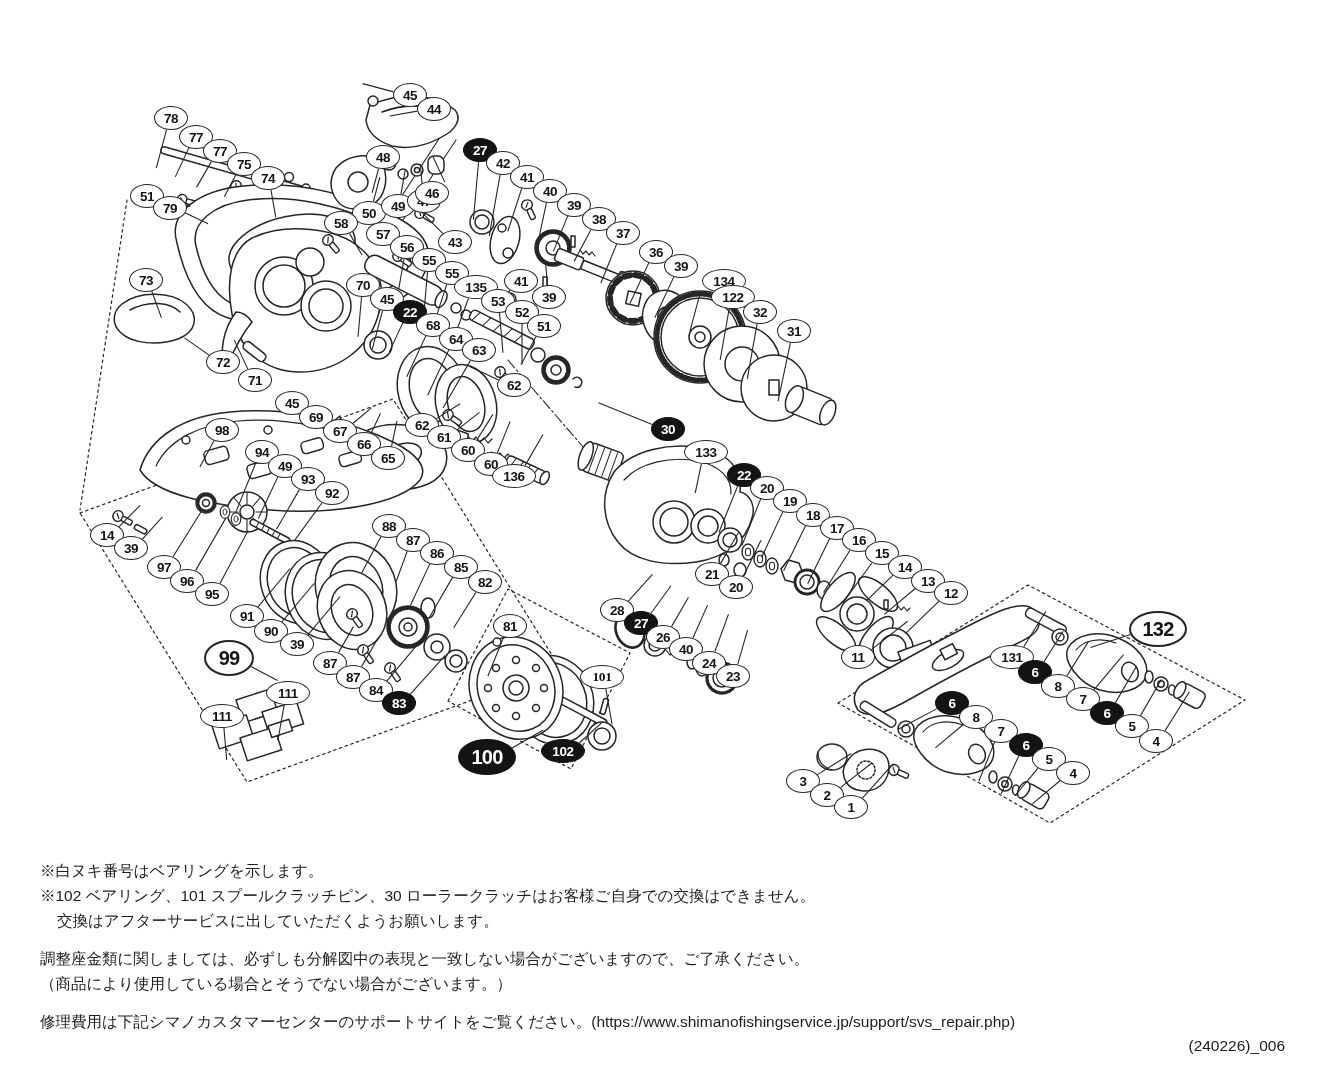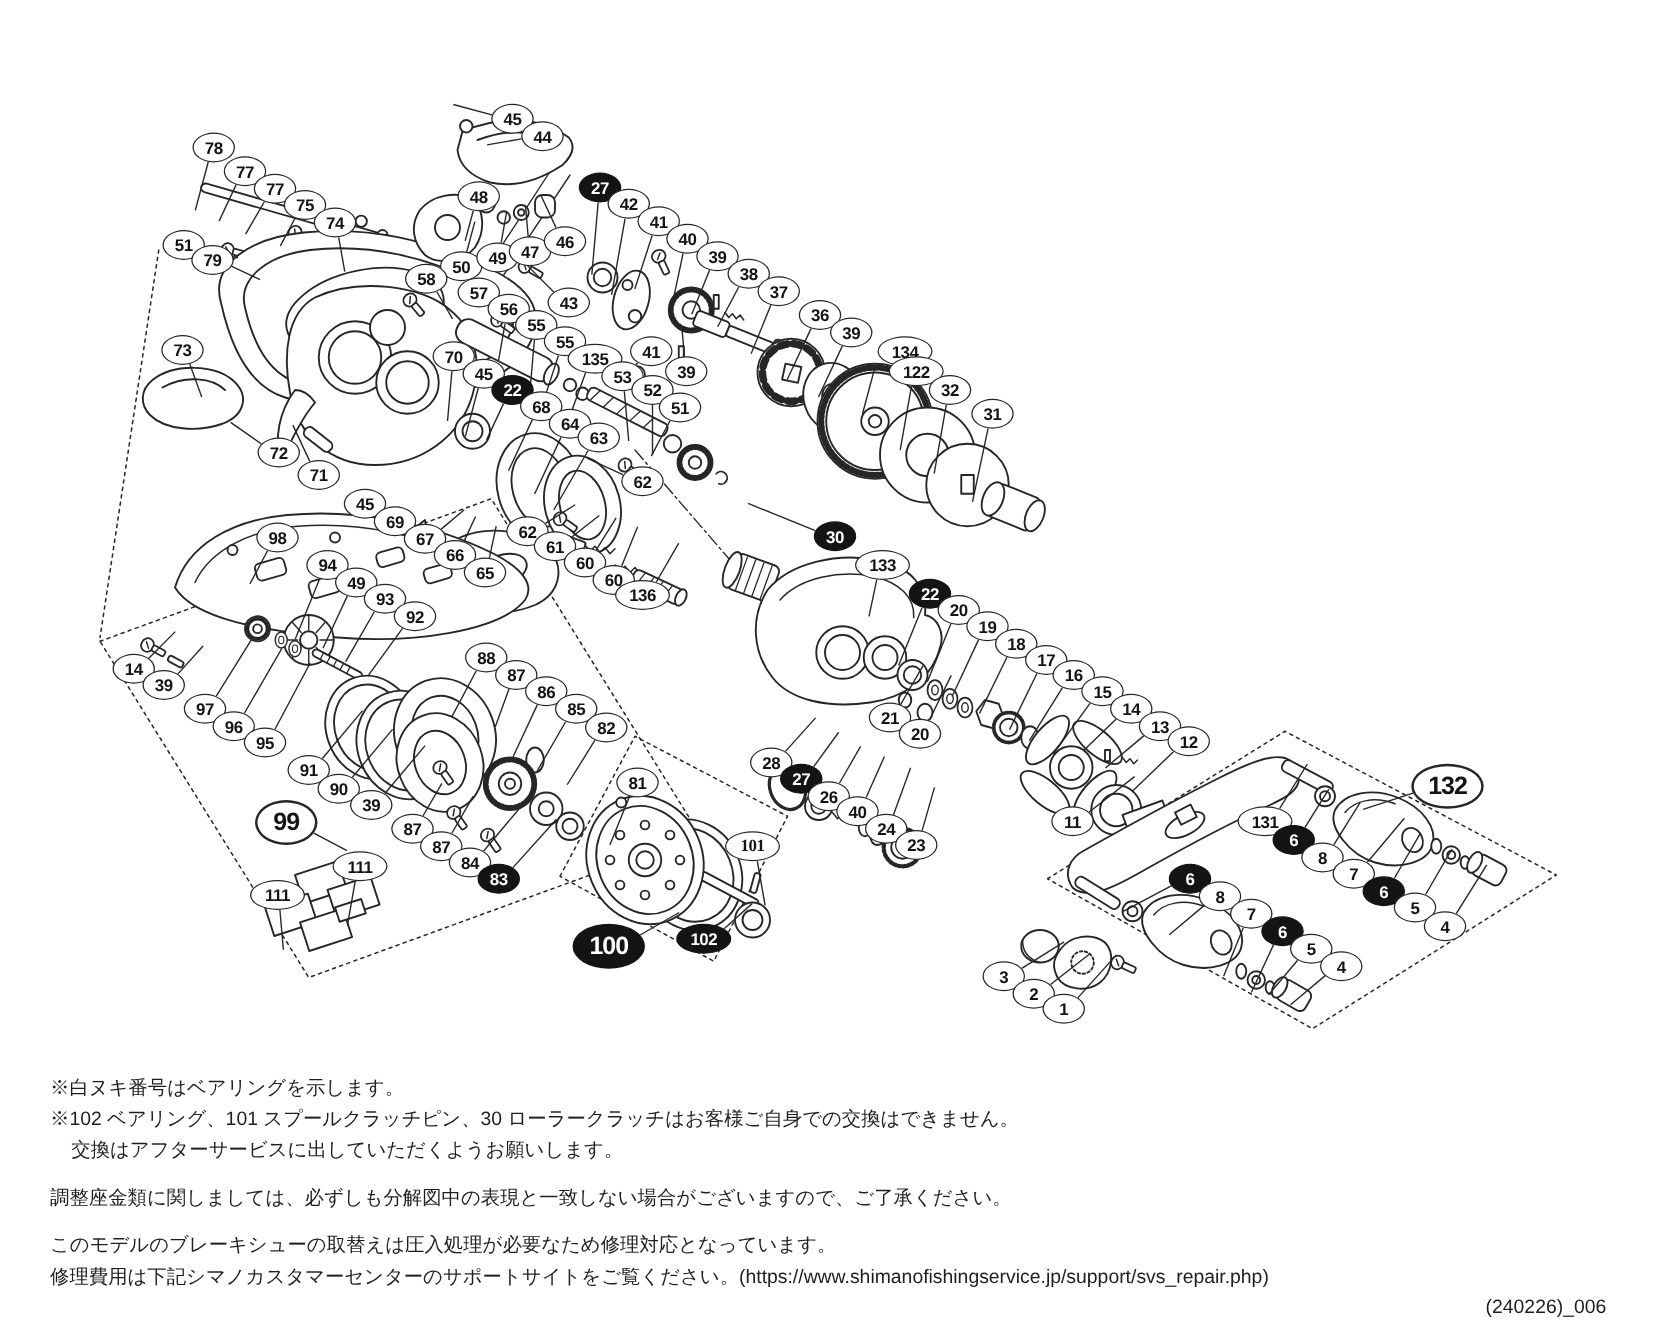--- a/index.html
+++ b/index.html
@@ -523,21 +523,21 @@
       <div class="co" style="left: 170px; top: 208px; width: 34px; height: 24px;">79</div>
       <div class="co" style="left: 146px; top: 280px; width: 34px; height: 24px;">73</div>
       <div class="co" style="left: 223px; top: 362px; width: 34px; height: 24px;">72</div>
       <div class="co" style="left: 255px; top: 380px; width: 34px; height: 24px;">71</div>
       <div class="co" style="left: 410px; top: 95px; width: 34px; height: 24px;">45</div>
       <div class="co" style="left: 434px; top: 109px; width: 34px; height: 24px;">44</div>
       <div class="co" style="left: 383px; top: 157px; width: 34px; height: 24px;">48</div>
       <div class="co" style="left: 369px; top: 213px; width: 34px; height: 24px;">50</div>
       <div class="co" style="left: 398px; top: 206px; width: 34px; height: 24px;">49</div>
       <div class="co" style="left: 424px; top: 201px; width: 34px; height: 24px;">47</div>
-      <div class="co" style="left: 452px; top: 193px; width: 34px; height: 24px;">46</div>
+      <div class="co" style="left: 432px; top: 193px; width: 34px; height: 24px;">46</div>
       <div class="co f" style="left: 480px; top: 150px; width: 34px; height: 24px;">27</div>
       <div class="co" style="left: 503px; top: 163px; width: 34px; height: 24px;">42</div>
       <div class="co" style="left: 527px; top: 177px; width: 34px; height: 24px;">41</div>
       <div class="co" style="left: 550px; top: 191px; width: 34px; height: 24px;">40</div>
       <div class="co" style="left: 574px; top: 205px; width: 34px; height: 24px;">39</div>
       <div class="co" style="left: 599px; top: 219px; width: 34px; height: 24px;">38</div>
       <div class="co" style="left: 623px; top: 233px; width: 34px; height: 24px;">37</div>
       <div class="co" style="left: 341px; top: 223px; width: 34px; height: 24px;">58</div>
       <div class="co" style="left: 383px; top: 234px; width: 34px; height: 24px;">57</div>
       <div class="co" style="left: 407px; top: 247px; width: 34px; height: 24px;">56</div>
@@ -641,19 +641,19 @@
       <div class="co f big" style="left: 487px; top: 757px; width: 58px; height: 36px;">100</div>
       <div class="co f" style="left: 563px; top: 751px; width: 44px; height: 24px;">102</div>
     </div>
 
   <div id="notes">
     <div>※白ヌキ番号はベアリングを示します。</div>
     <div>※102 ベアリング、101 スプールクラッチピン、30 ローラークラッチはお客様ご自身での交換はできません。</div>
     <div class="indent">交換はアフターサービスに出していただくようお願いします。</div>
     <div class="gap"></div>
     <div>調整座金類に関しましては、必ずしも分解図中の表現と一致しない場合がございますので、ご了承ください。</div>
+    <div>（商品により使用している場合とそうでない場合がございます。）</div>
     <div class="gap"></div>
-    <div>このモデルのブレーキシューの取替えは圧入処理が必要なため修理対応となっています。</div>
     <div>修理費用は下記シマノカスタマーセンターのサポートサイトをご覧ください。(https://www.shimanofishingservice.jp/support/svs_repair.php)</div>
   </div>
 
   <div id="doc-code">(240226)_006</div>
 </div>
 
 </body></html>

